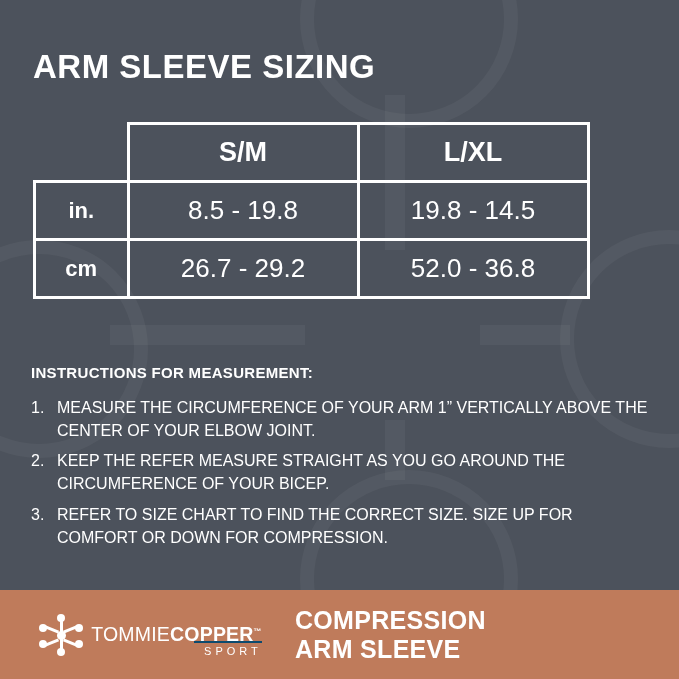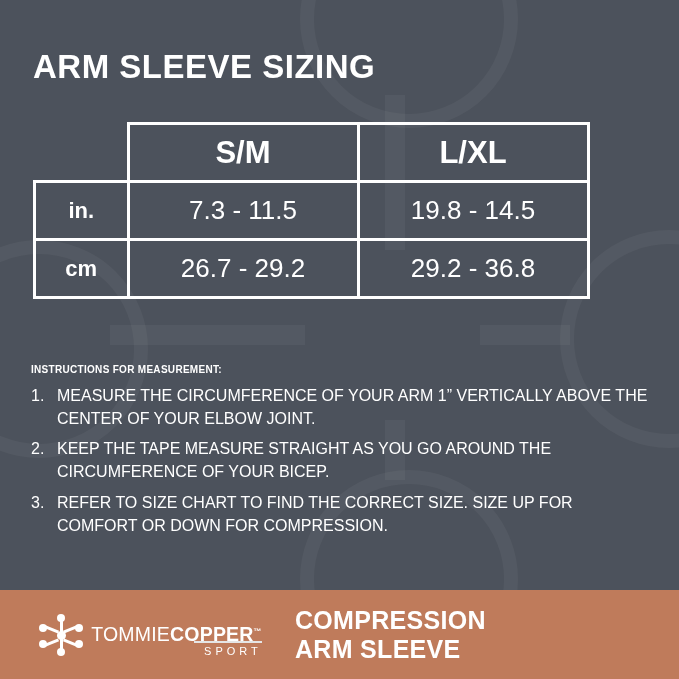--- a/index.html
+++ b/index.html
@@ -63,21 +63,21 @@
     font-weight: bold;
     padding: 0;
     height: 55px;
     font-size: 26px;
   }
   .size-table .corner {
     border-top: none;
     border-left: none;
   }
   .size-table .hdr {
-    font-size: 31px;
+    font-size: 27px;
   }
   .size-table .rowlabel {
     font-size: 22px;
     width: 92px;
   }
   .size-table .val {
     font-size: 26px;
     font-weight: normal;
   }
   .col-a { width: 227px; }
@@ -85,24 +85,24 @@
 
   
   .instructions {
     position: absolute;
     left: 31px;
     top: 364px;
     width: 620px;
     color: #ffffff;
   }
   .instr-title {
-    font-size: 10px;
+    font-size: 15px;
     font-weight: bold;
     letter-spacing: 0.3px;
-    margin-bottom: 10px;
+    margin-bottom: 16px;
   }
   .instr-list {
     list-style: none;
     margin: 0;
     padding: 0;
   }
   .instr-item {
     display: flex;
     font-size: 16px;
     line-height: 1.42;
@@ -161,21 +161,21 @@
     font-size: 8px;
     vertical-align: super;
   }
   .brand-sub {
     position: absolute;
     right: 0;
     top: 18px;
     font-size: 11px;
     letter-spacing: 4px;
     color: #ffffff;
-    border-top: 2px solid #e5e5e5;
+    border-top: 2px solid #0c4a6e;
     padding-top: 2px;
     padding-left: 10px;
   }
   .product {
     color: #ffffff;
     font-size: 25px;
     font-weight: bold;
     line-height: 1.16;
     letter-spacing: 0.3px;
   }
@@ -209,41 +209,41 @@
 
     <table class="size-table">
       <tbody>
         <tr>
           <td class="corner rowlabel"></td>
           <td class="hdr col-a">S/M</td>
           <td class="hdr col-b">L/XL</td>
         </tr>
         <tr>
           <td class="rowlabel">in.</td>
-          <td class="val">7.3 - 11.5</td>
+          <td class="val">8.5 - 19.8</td>
           <td class="val">19.8 - 14.5</td>
         </tr>
         <tr>
           <td class="rowlabel">cm</td>
           <td class="val">26.7 - 29.2</td>
-          <td class="val">29.2 - 36.8</td>
+          <td class="val">52.0 - 36.8</td>
         </tr>
       </tbody>
     </table>
 
     <div class="instructions">
       <div class="instr-title">INSTRUCTIONS FOR MEASUREMENT:</div>
       <ul class="instr-list">
         <li class="instr-item">
           <span class="instr-num">1.</span>
           <span class="instr-text">MEASURE THE CIRCUMFERENCE OF YOUR ARM 1” VERTICALLY ABOVE THE CENTER OF YOUR ELBOW JOINT.</span>
         </li>
         <li class="instr-item">
           <span class="instr-num">2.</span>
-          <span class="instr-text">KEEP THE TAPE MEASURE STRAIGHT AS YOU GO AROUND THE CIRCUMFERENCE OF YOUR BICEP.</span>
+          <span class="instr-text">KEEP THE REFER MEASURE STRAIGHT AS YOU GO AROUND THE CIRCUMFERENCE OF YOUR BICEP.</span>
         </li>
         <li class="instr-item">
           <span class="instr-num">3.</span>
           <span class="instr-text">REFER TO SIZE CHART TO FIND THE CORRECT SIZE. SIZE UP FOR COMFORT OR DOWN FOR COMPRESSION.</span>
         </li>
       </ul>
     </div>
 
   </div>
 

